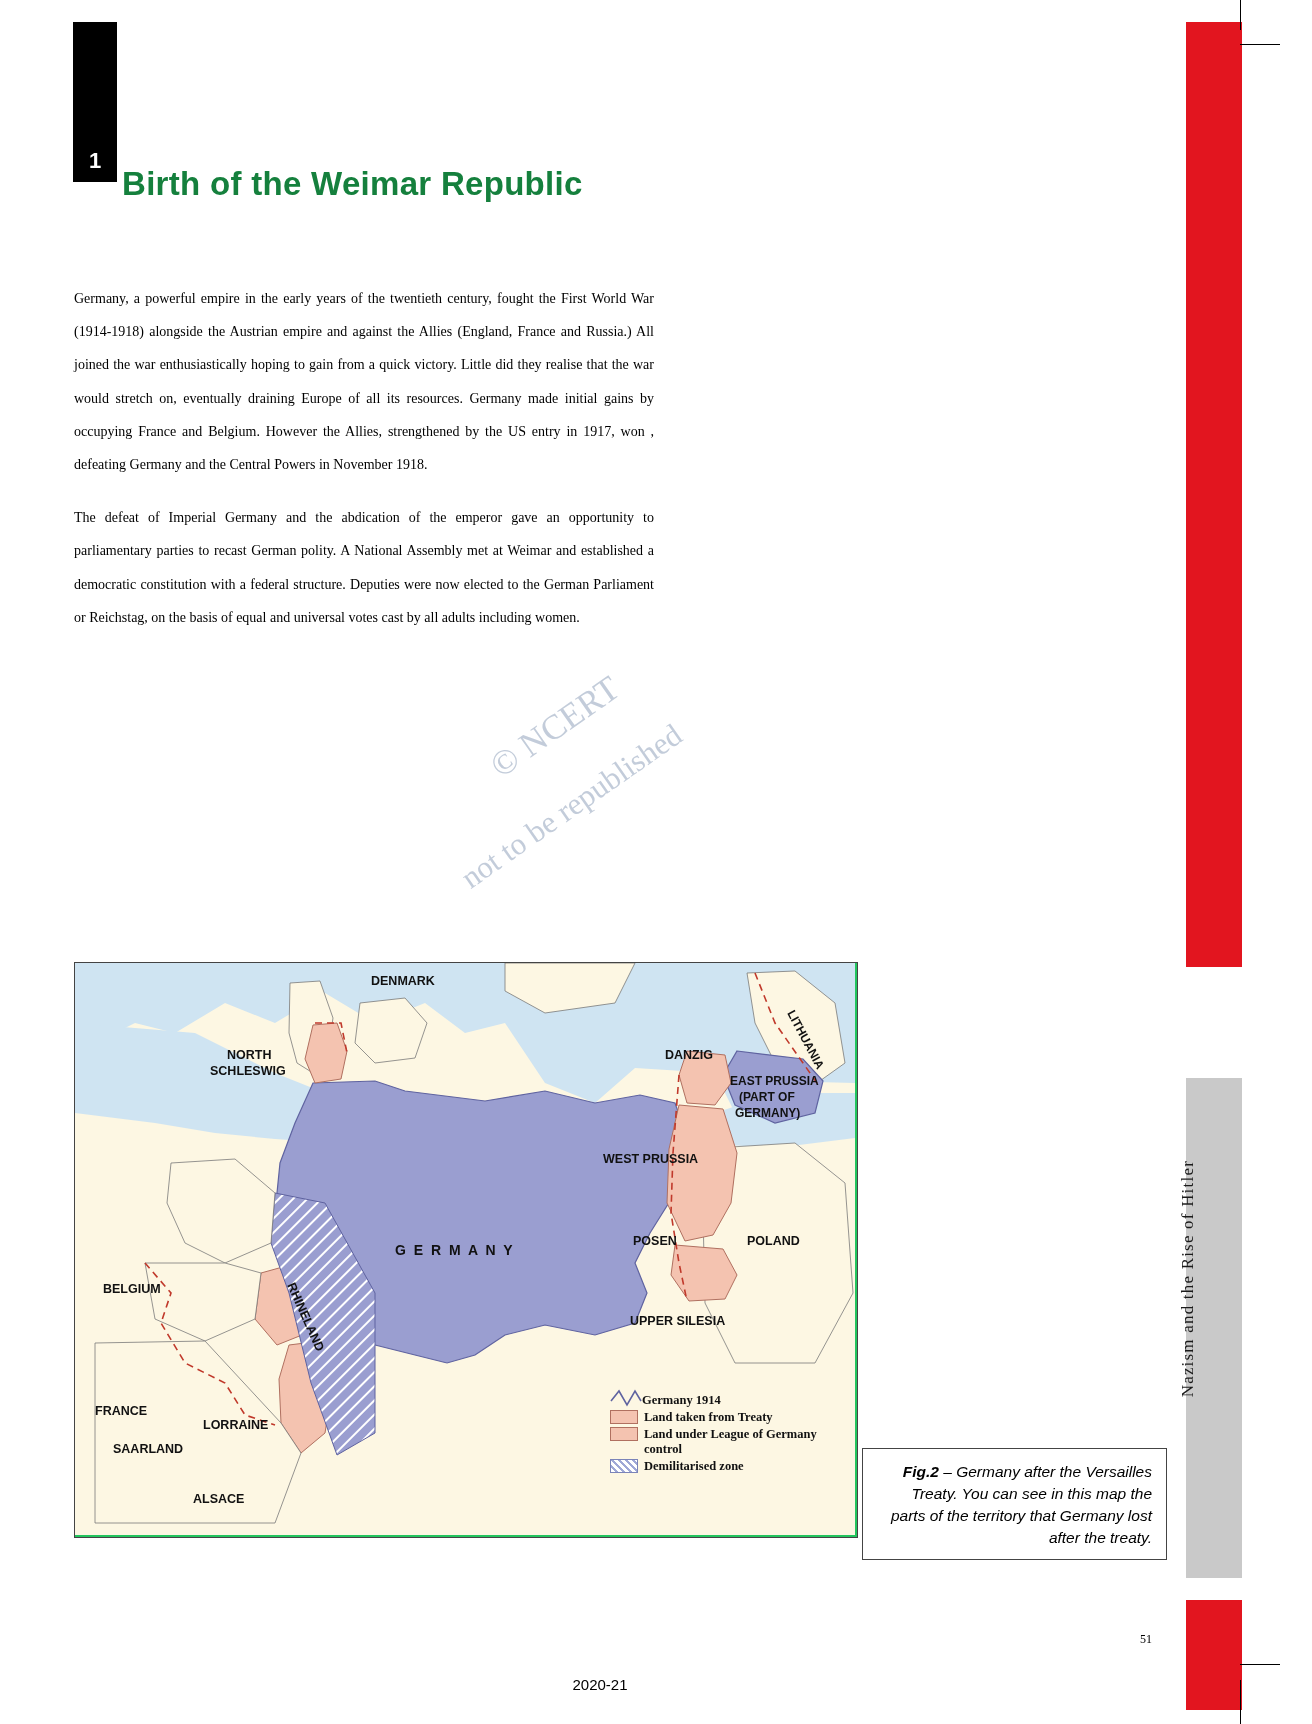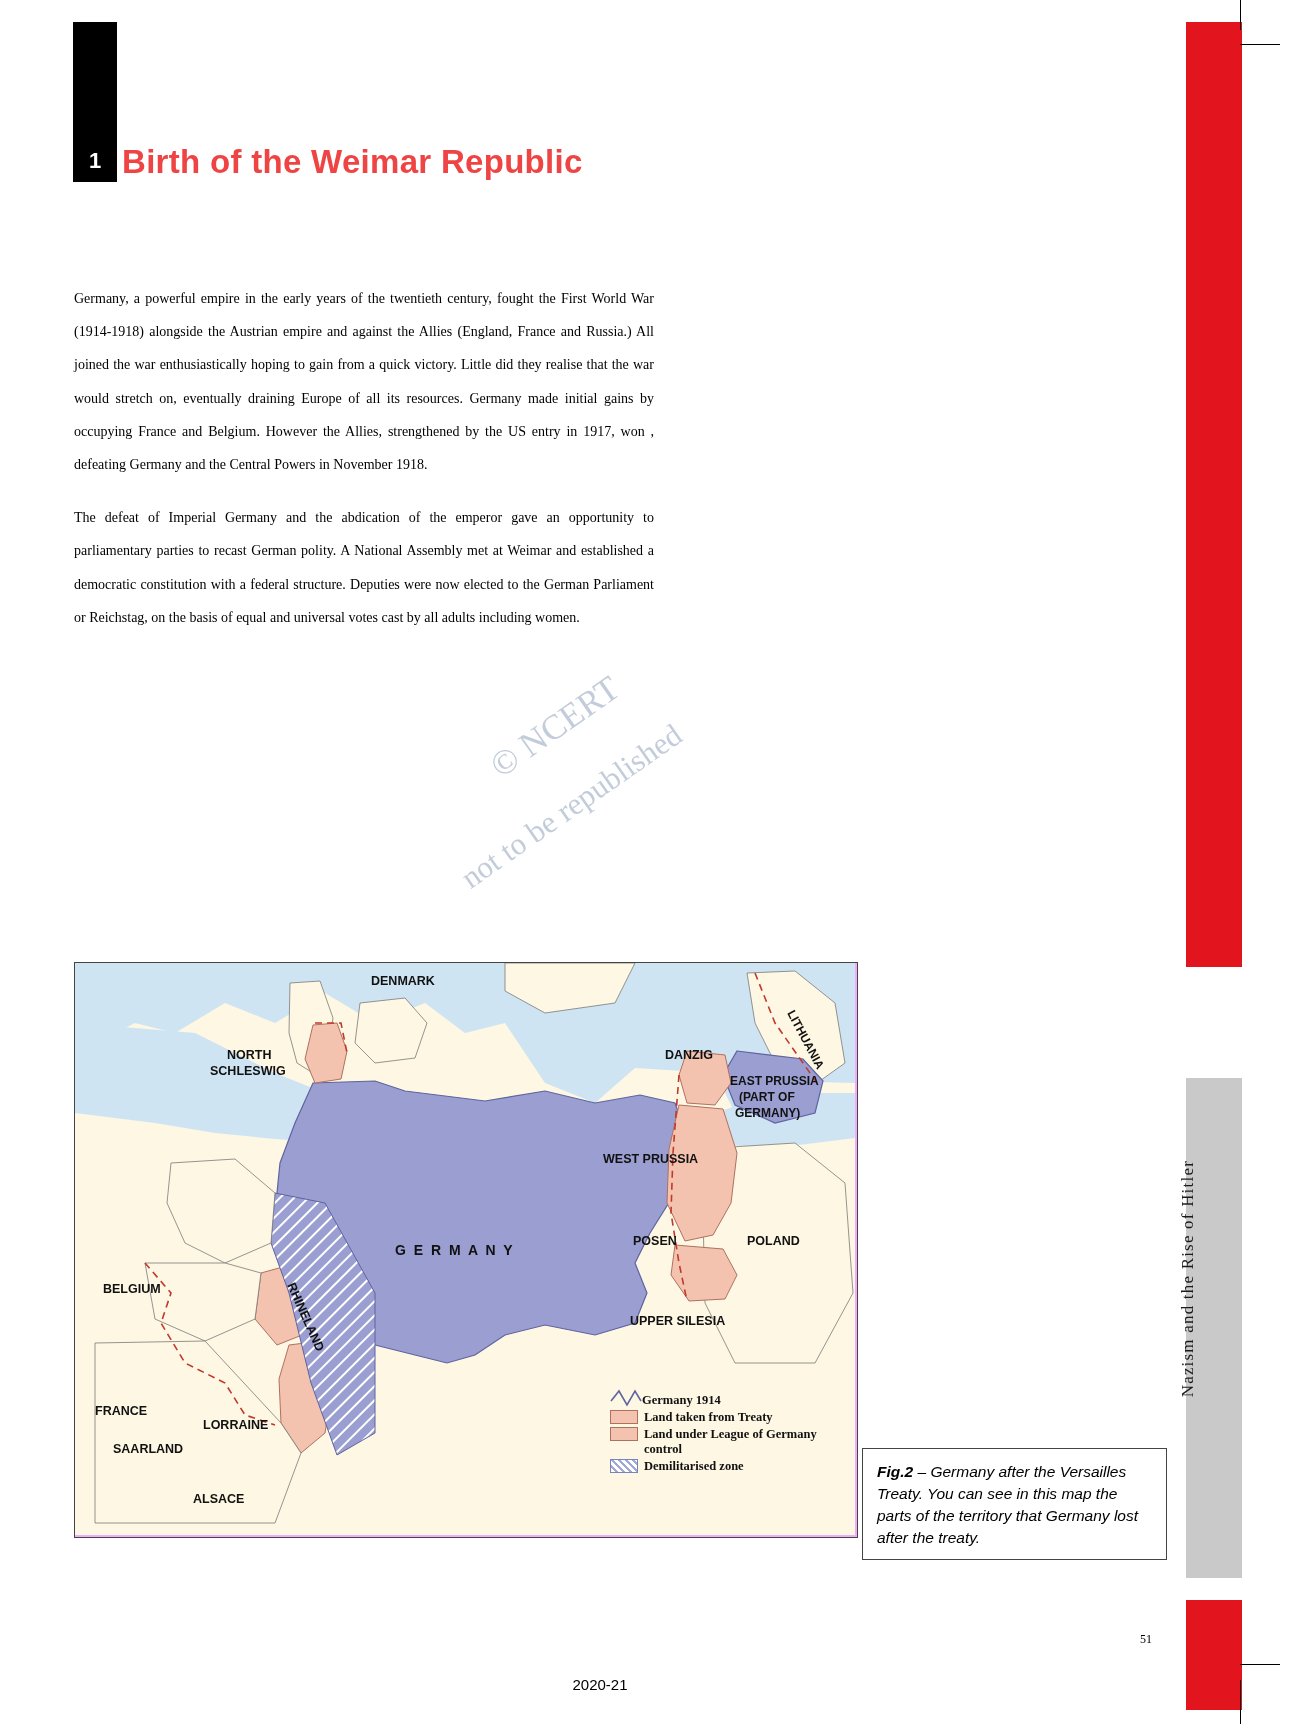--- a/index.html
+++ b/index.html
@@ -70,25 +70,25 @@
     left: 73px; top: 148px;
     width: 44px;
     text-align: center;
     color: #ffffff;
     font-family: "Liberation Sans", sans-serif;
     font-size: 22px;
     font-weight: bold;
   }
   .chapter-title {
     position: absolute;
-    left: 122px; top: 121px;
+    left: 122px; top: 143px;
     font-family: "Liberation Sans", sans-serif;
     font-size: 33px;
     font-weight: bold;
-    color: #ef4444;
+    color: #15803d;
     letter-spacing: 0.3px;
   }
 
   
   .body-col {
     position: absolute;
     left: 74px;
     top: 282px;
     width: 580px;
   }
@@ -132,21 +132,21 @@
   }
 
   
   .map-box {
     position: absolute;
     left: 74px;
     top: 962px;
     width: 782px;
     height: 574px;
     border: 1px solid #444;
-    background: #f0abfc;
+    background: #22c55e;
     overflow: hidden;
   }
   .map-svg { display: block; }
 
   .legend {
     position: absolute;
     left: 535px;
     top: 430px;
     font-family: "Liberation Serif", serif;
     font-size: 12.5px;
@@ -174,20 +174,21 @@
   .caption-box {
     position: absolute;
     left: 862px;
     top: 1448px;
     width: 305px;
     height: 112px;
     border: 1px solid #444;
     background: #ffffff;
     padding: 12px 14px;
     box-sizing: border-box;
+    text-align: right;
   }
   .caption-text {
     font-family: "Liberation Sans", sans-serif;
     font-size: 15.5px;
     line-height: 22px;
     font-style: italic;
     color: #000;
   }
   .caption-text b { font-style: italic; }
 

